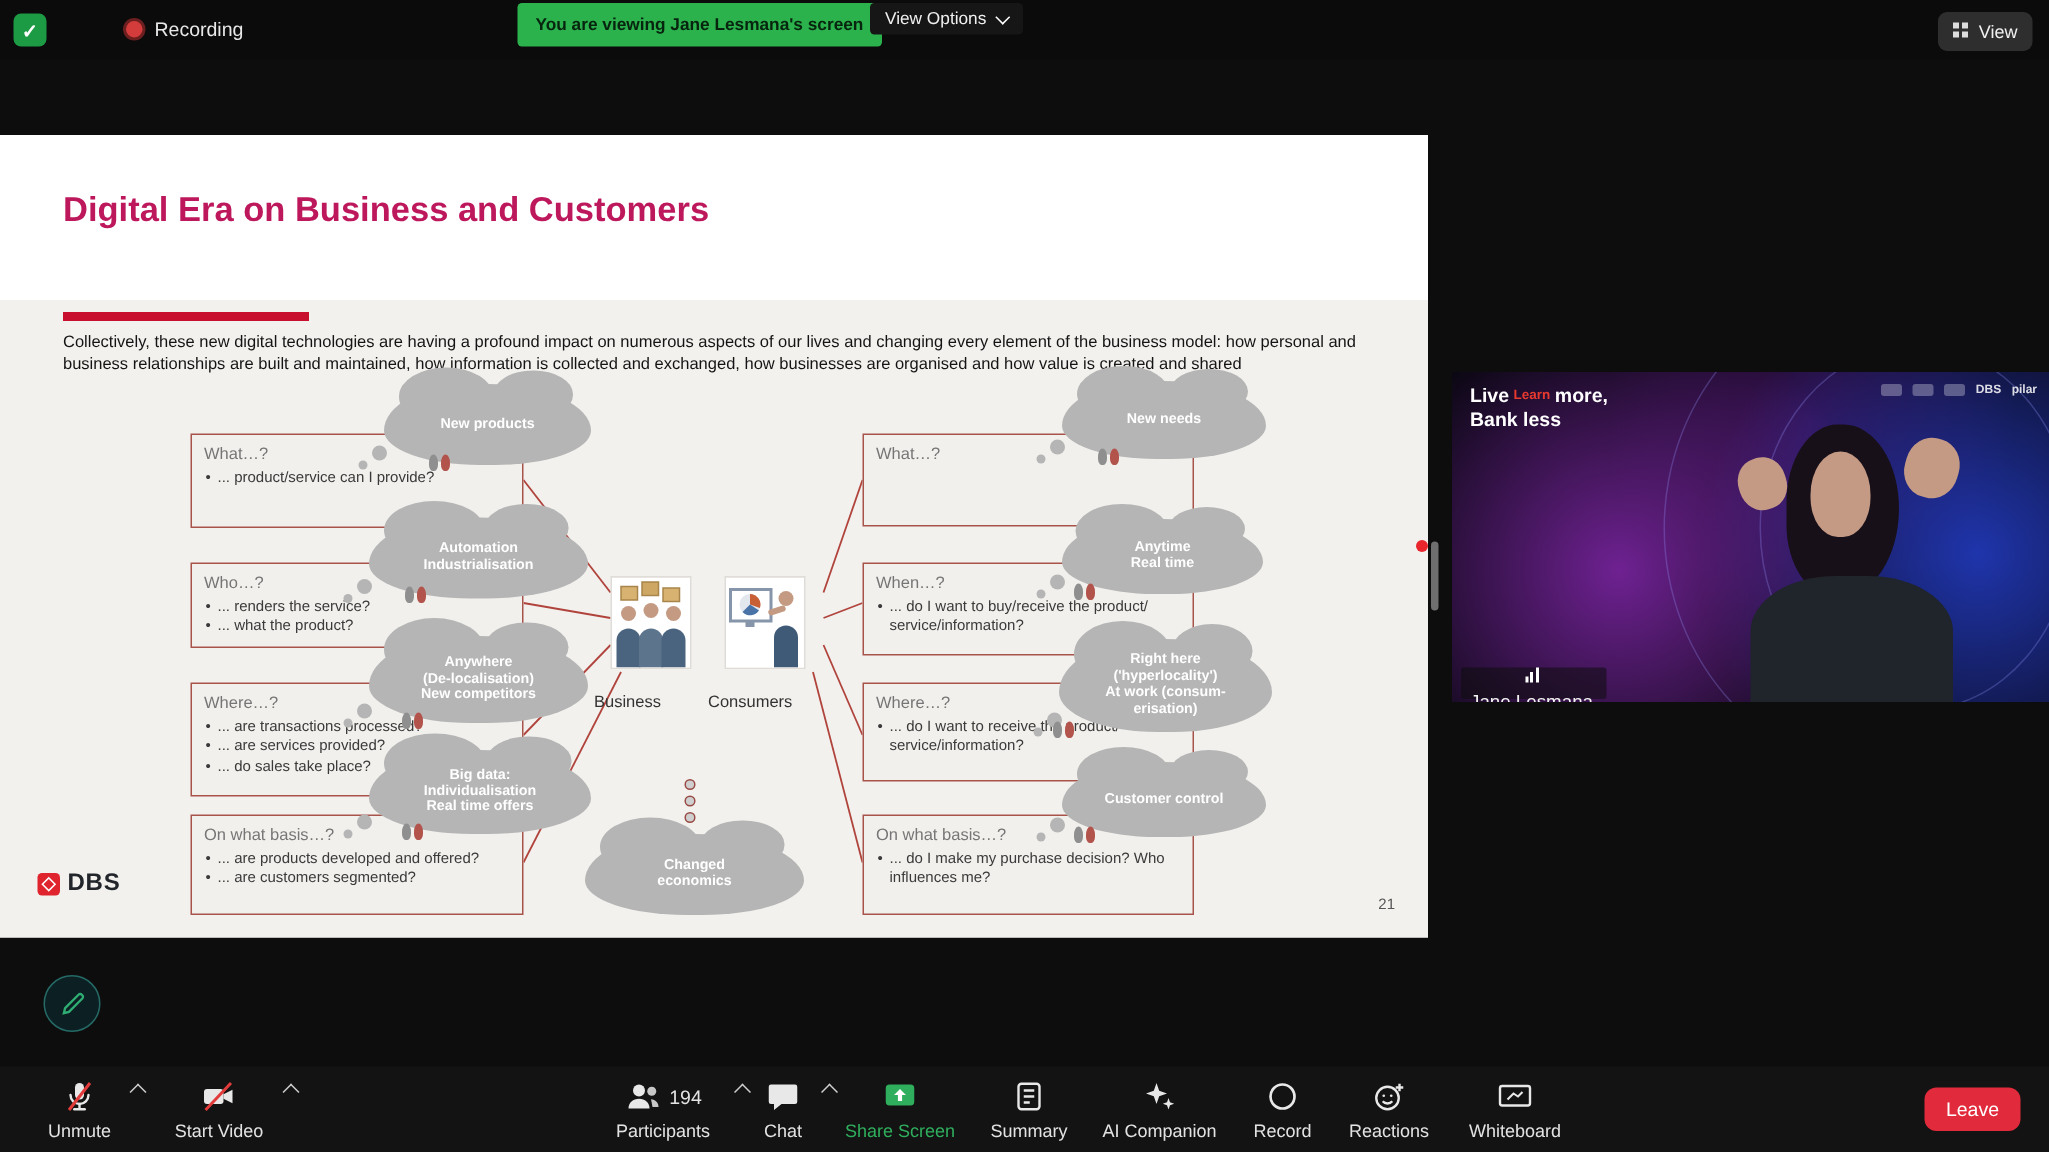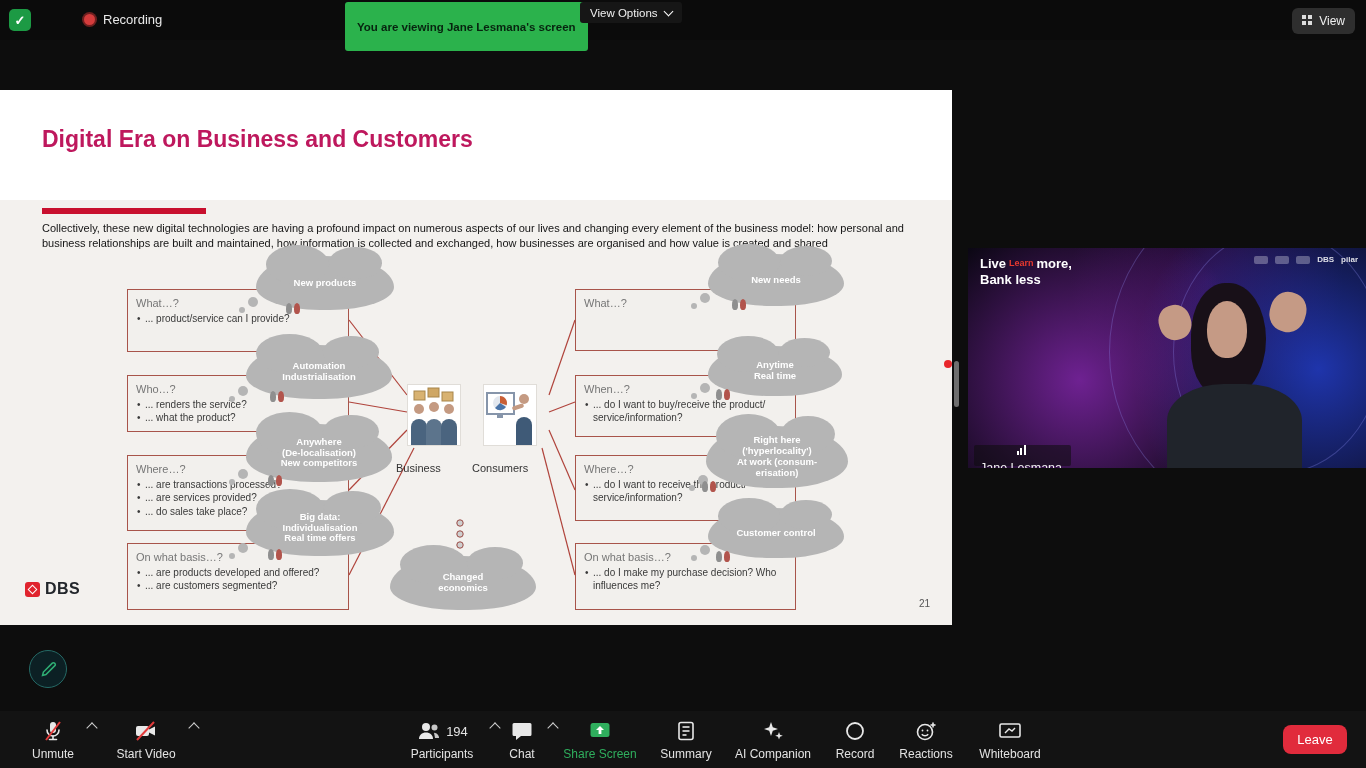--- a/index.html
+++ b/index.html
@@ -4,21 +4,21 @@
 <style>
   html,body{margin:0;padding:0;width:1366px;height:768px;overflow:hidden;background:#0d0d0d;
     font-family:"Liberation Sans",sans-serif;}
   
   .topbar{position:absolute;left:0;top:0;width:1366px;height:40px;background:#0b0b0b;}
   .shield{position:absolute;left:9px;top:9px;width:22px;height:22px;background:#1c9a44;border-radius:5px;
     display:flex;align-items:center;justify-content:center;color:#fff;font-size:13px;font-weight:bold;}
   .rec-wrap{position:absolute;left:52px;top:12px;display:flex;align-items:center;gap:8px;padding-left:32px;}
   .rec-dot{width:11px;height:11px;border-radius:50%;background:#d43c3c;box-shadow:0 0 0 2px #6d1f1f;}
   .rec-label{color:#e8e8e8;font-size:13px;}
-  .banner{position:absolute;left:345px;top:2px;height:21px;padding:14px 12px;background:#2bb24c;border-radius:3px;
+  .banner{position:absolute;left:345px;top:2px;height:21px;padding:4px 12px;background:#2bb24c;border-radius:3px;
     display:flex;align-items:center;font-size:11.5px;color:#07240f;font-weight:bold;}
   .view-options{position:absolute;left:580px;top:2px;height:21px;padding:0 10px;background:#161616;border-radius:3px;
     display:flex;align-items:center;gap:7px;color:#f0f0f0;font-size:11.5px;cursor:pointer;}
   .chev-down{width:6px;height:6px;border-right:1.5px solid #fff;border-bottom:1.5px solid #fff;
     transform:rotate(45deg);margin-top:-3px;}
   .view-btn{position:absolute;right:11px;top:8px;height:26px;padding:0 10px;background:#2e2e2e;border-radius:6px;
     display:flex;align-items:center;gap:7px;color:#f0f0f0;font-size:12px;cursor:pointer;}
   .grid-ico{width:4px;height:4px;background:#ddd;box-shadow:6px 0 #ddd,0 6px #ddd,6px 6px #ddd;margin:-4px 6px 4px 0;}
   
   .slide{position:absolute;left:0;top:90px;width:952px;height:535px;background:#ffffff;}

